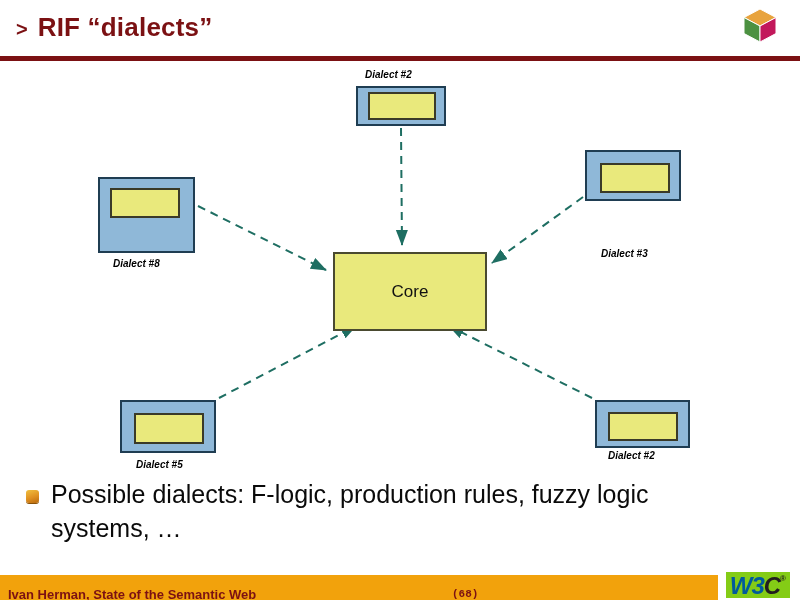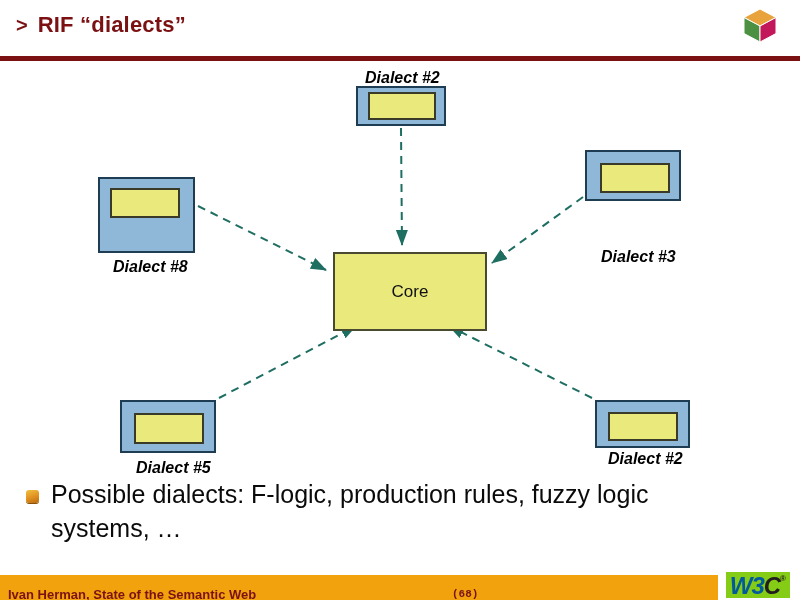--- a/index.html
+++ b/index.html
@@ -3,33 +3,33 @@
 <meta charset="utf-8">
 <style>
   html,body{margin:0;padding:0;background:#888;}
   .slide{
     position:relative;width:800px;height:600px;background:#ffffff;
     font-family:"Liberation Sans",sans-serif;overflow:hidden;margin:0 auto;
   }
   
   .header{position:absolute;left:16px;top:12px;display:flex;align-items:baseline;gap:10px;}
   .title-prefix{color:#7b1113;font-size:20px;font-weight:bold;}
-  .page-title{color:#7b1113;font-size:22px;font-weight:bold;letter-spacing:0.2px;}
+  .page-title{color:#7b1113;font-size:26px;font-weight:bold;letter-spacing:0.2px;}
   .cube-logo{position:absolute;right:22px;top:7px;width:36px;height:36px;}
   .title-rule{position:absolute;left:0;top:56px;width:800px;height:5px;background:#7b1113;}
   
   .outer-box{position:absolute;background:#8fb8d8;border:2px solid #1f3d52;box-sizing:border-box;}
   .inner-box{position:absolute;background:#e9e97c;border:2px solid #3a3a28;box-sizing:border-box;}
   .core-box{
     position:absolute;left:333px;top:252px;width:154px;height:79px;
     background:#e9e97c;border:2px solid #4a4a30;box-sizing:border-box;
     display:flex;align-items:center;justify-content:center;
     font-size:17px;color:#111;
   }
-  .dlabel{position:absolute;font-size:16px;font-weight:bold;font-style:italic;color:#000;white-space:nowrap;}
+  .dlabel{position:absolute;font-size:10px;font-weight:bold;font-style:italic;color:#000;white-space:nowrap;}
   .arrows{position:absolute;left:0;top:0;width:800px;height:600px;pointer-events:none;}
   
   .bullet-item{position:absolute;left:26px;top:478px;width:712px;display:flex;align-items:flex-start;gap:12px;}
   .bullet-icon{
     flex:0 0 auto;width:13px;height:13px;margin-top:12px;border-radius:3px;
     background:linear-gradient(160deg,#f0c040 0%,#e09020 55%,#b86a10 100%);
     box-shadow:0 1px 0 #8a5208;
   }
   .bullet-text{font-size:25px;line-height:1.35;color:#0a0a0a;}
   

